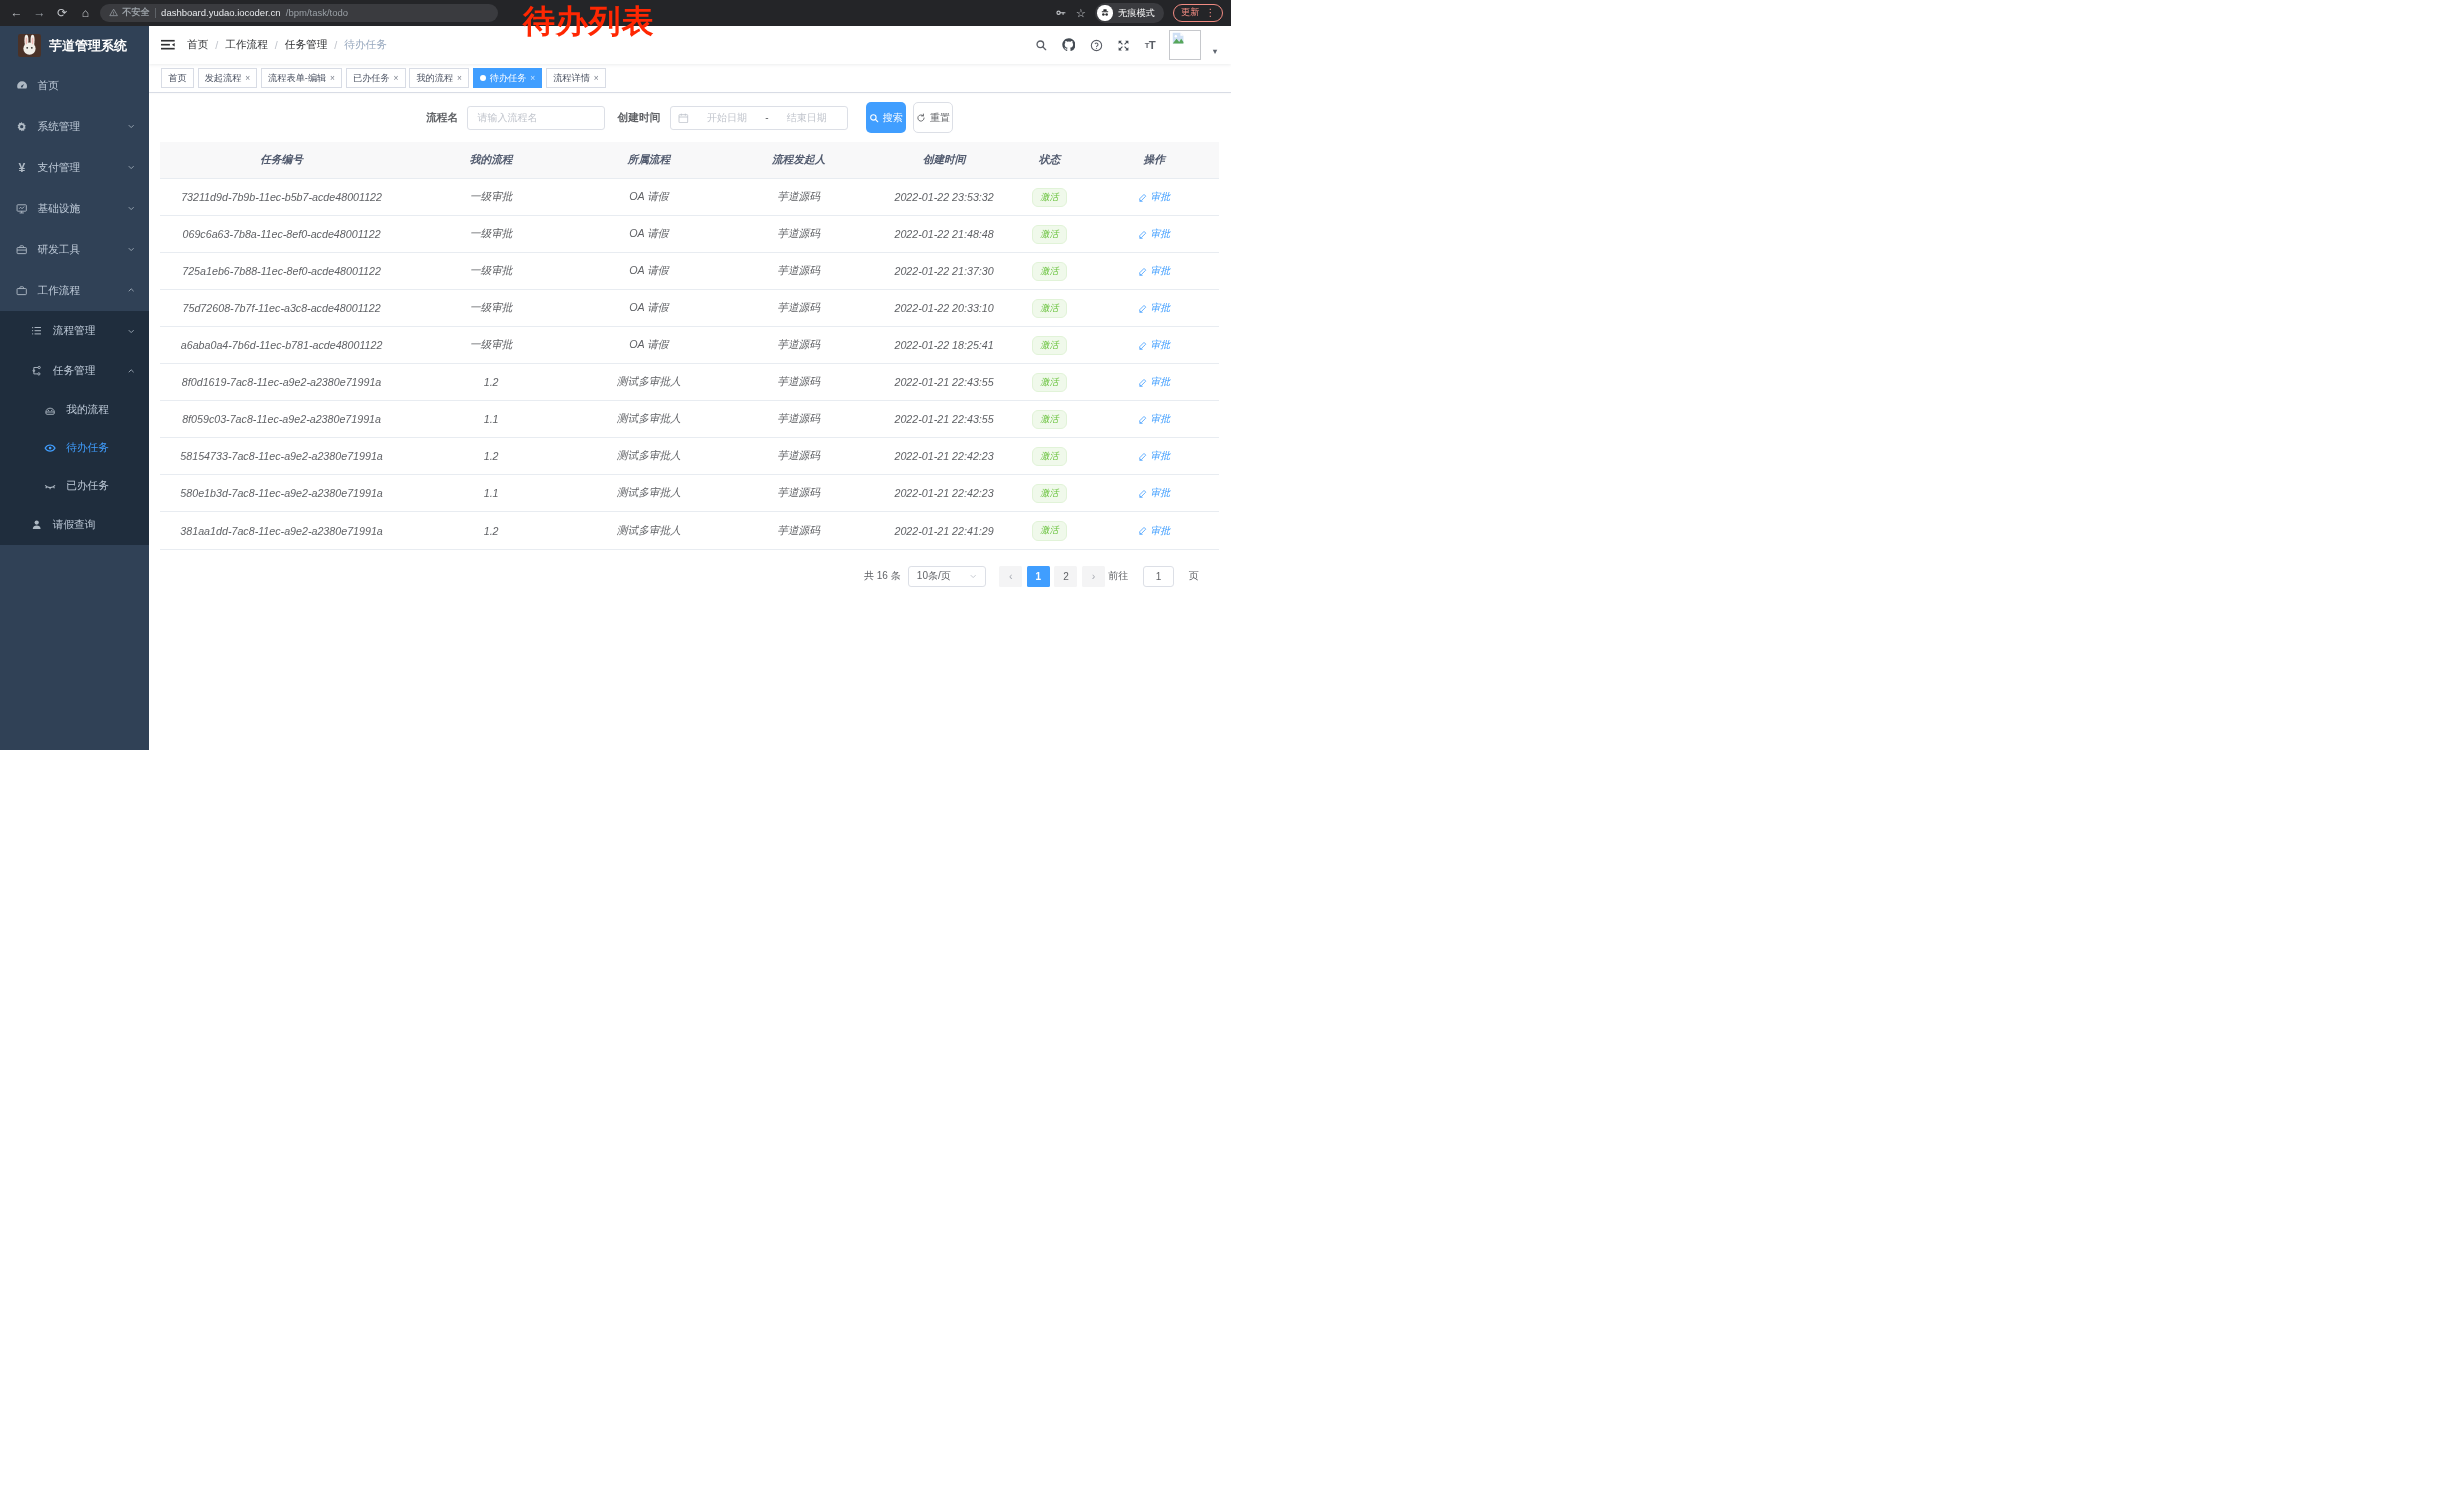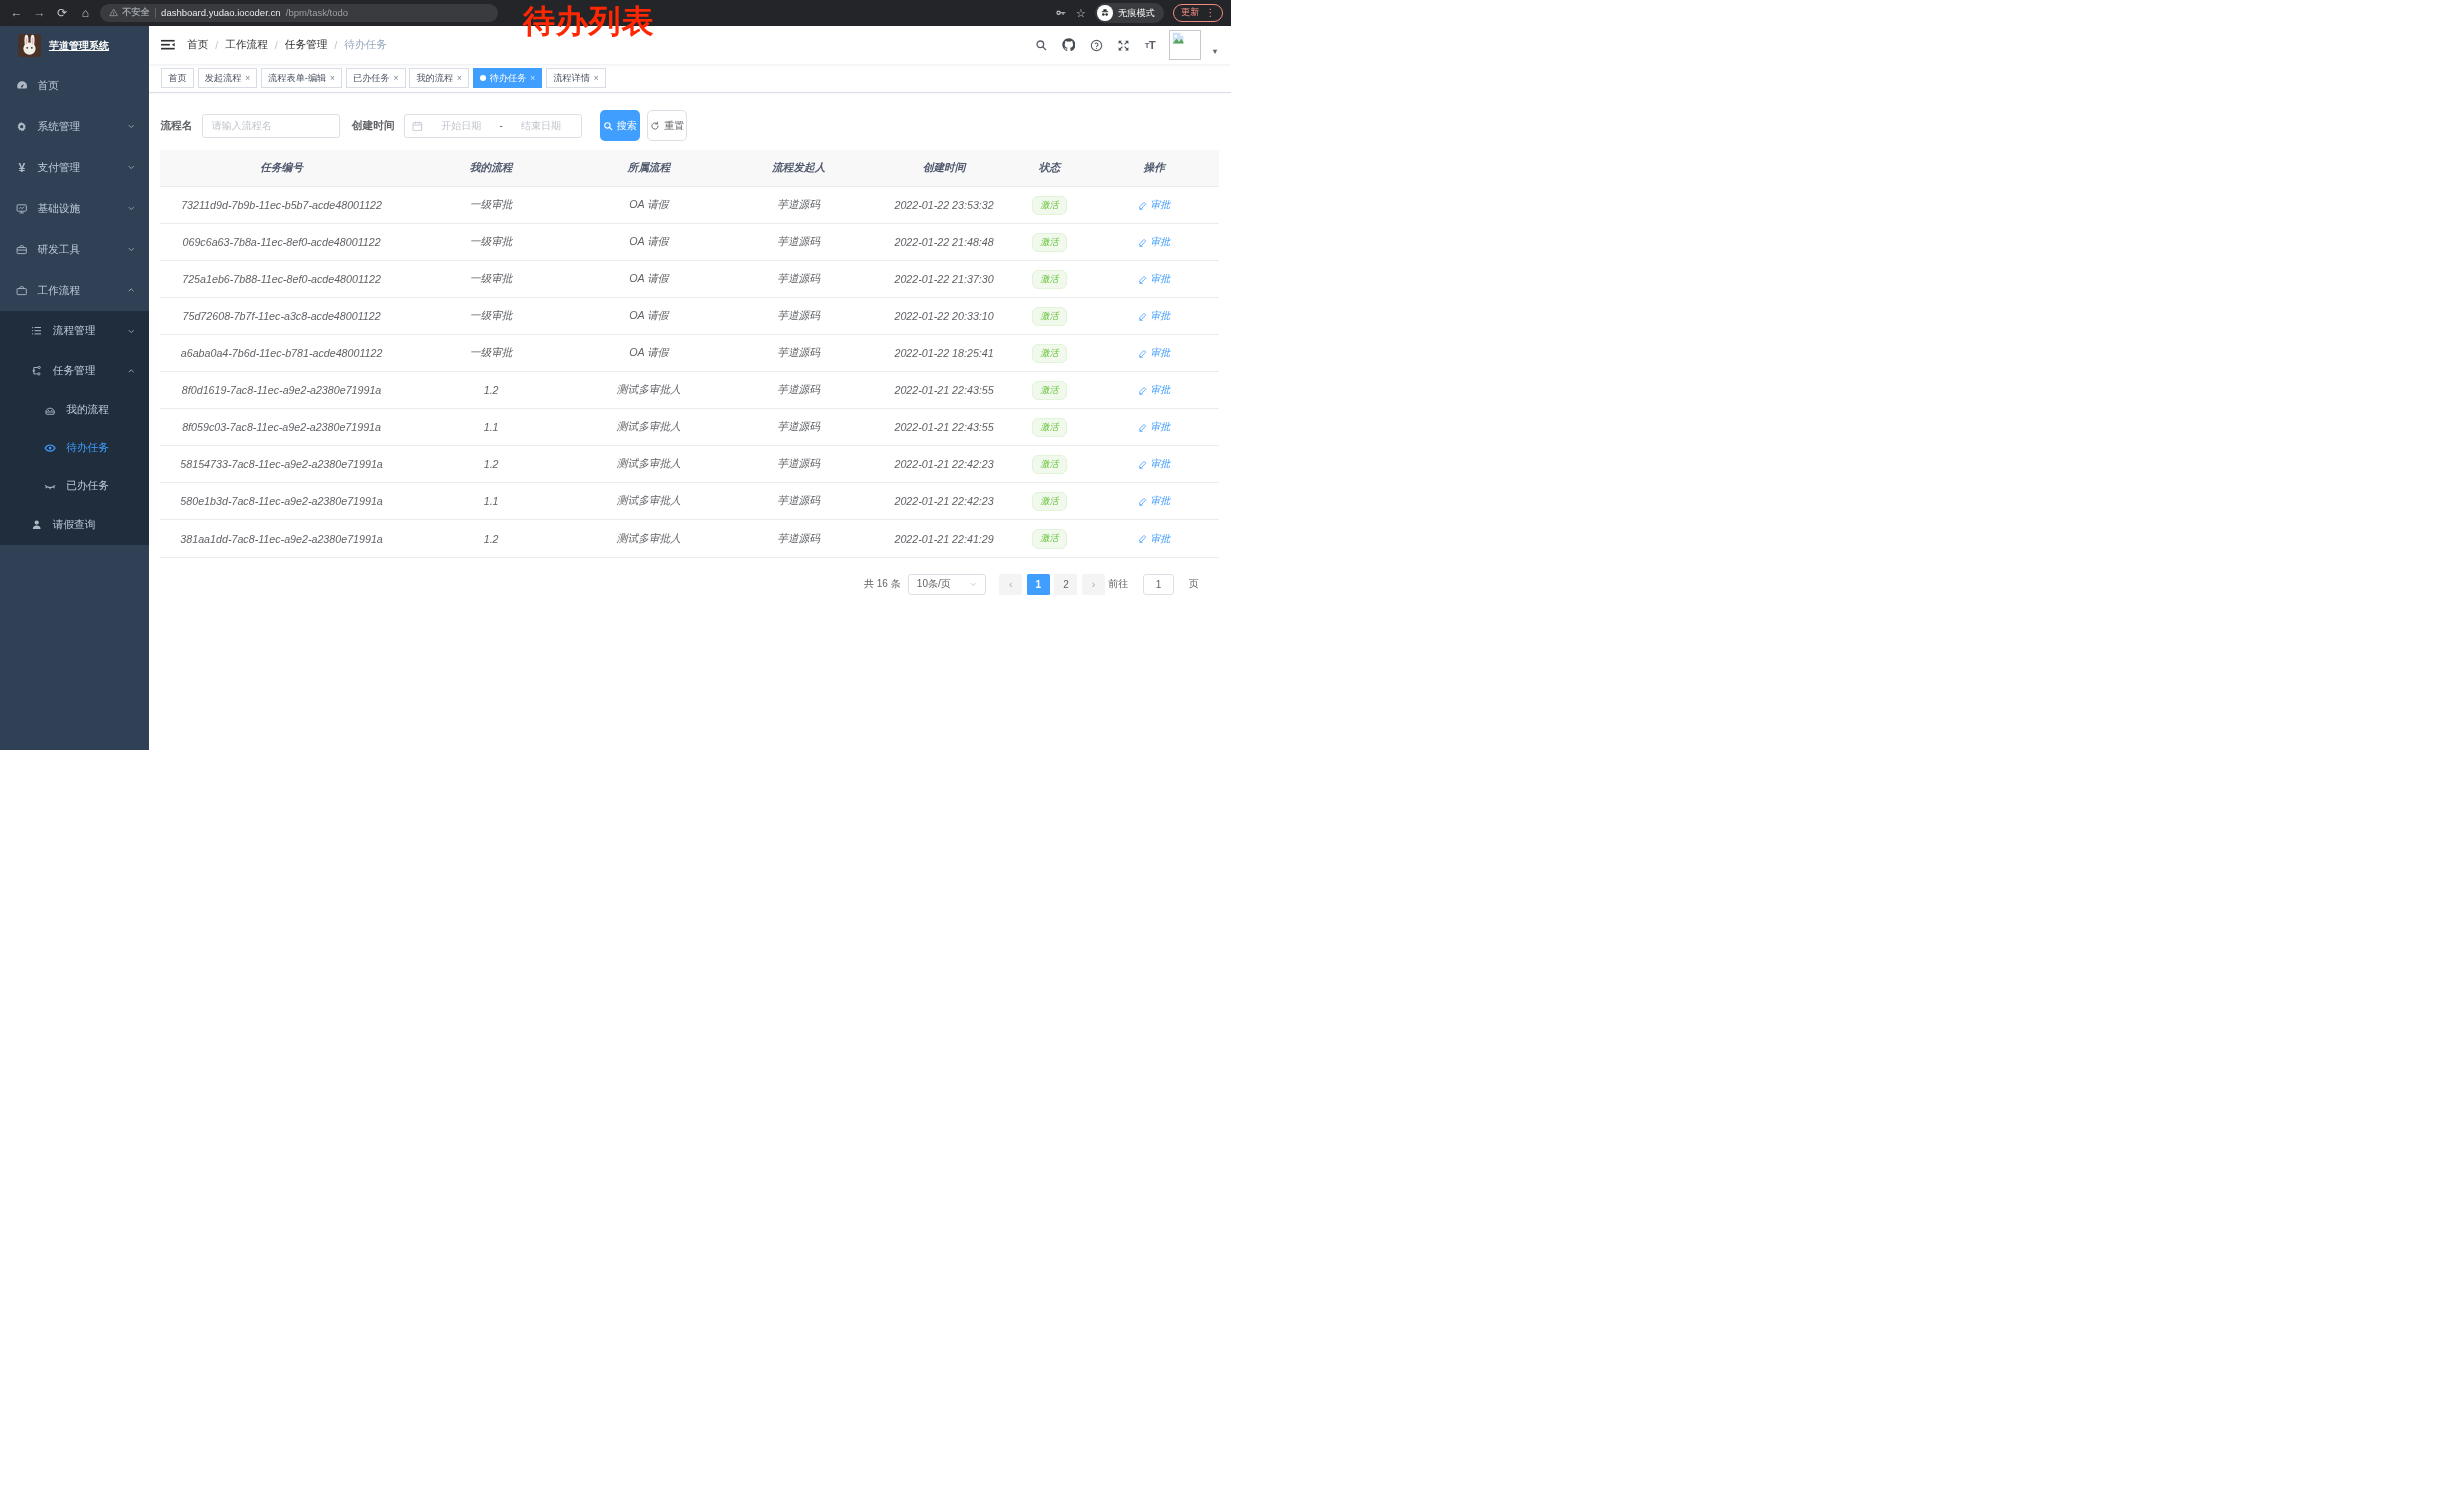--- a/index.html
+++ b/index.html
@@ -23,21 +23,21 @@
   .update-pill { height:18.3px; border:0.8px solid #f28b82; border-radius:10px; color:#f28b82; font-size:9.2px; display:flex; align-items:center; gap:6.1px; padding:0 6.9px; cursor:pointer; }
   .update-dots { font-size:10px; letter-spacing:0; }
 
   
   .annotation { position:absolute; left:523px; top:3.8px; font-size:32px; font-weight:700; color:#ff2702; z-index:9; letter-spacing:0.8px; line-height:1.1; }
 
   
   .sidebar { position:absolute; top:26px; left:0; bottom:0; width:149px; background:#304156; color:#bfcbd9; z-index:3; }
   .logo-row { height:39px; display:flex; align-items:center; padding-left:18.3px; gap:7.6px; cursor:pointer; }
   .logo-box { width:23px; height:23px; border-radius:2.3px; overflow:hidden; flex:0 0 auto; }
-  .logo-title { color:#fff; font-size:10px; font-weight:700;text-decoration:underline; }
+  .logo-title { color:#fff; font-size:13px; font-weight:700; }
   .menu-item { height:41px; display:flex; align-items:center; padding:0 13.7px 0 15.3px; font-size:10.7px; cursor:pointer; }
   .menu-item .mi-icon { width:13px; display:flex; justify-content:center; margin-right:9.2px; color:#aeb9c4; font-style:normal; }
   .menu-item .mi-label { flex:1; }
   .menu-item .chev { color:#97a3b0; display:flex; }
   .submenu { background:#1f2d3d; }
   .submenu .menu-item { height:40px; padding-left:30.5px; }
   .submenu .menu-item.lvl3 { height:38px; padding-left:44px; }
   .menu-item.active { color:#409eff; }
   .menu-item.active .mi-icon { color:#409eff; }
   .yen { font-size:12.2px; font-weight:700; }
@@ -58,21 +58,21 @@
   .avatar-caret { color:#5f6670; font-size:7.6px; margin-left:-4.6px; margin-top:13.7px; }
 
   .tags-bar { height:29px; background:#fff; border-bottom:0.8px solid #d8dce5; box-shadow:0 0.8px 2.3px 0 rgba(0,0,0,.04); display:flex; align-items:center; padding:0 12.2px; gap:3.8px; position:relative; z-index:1; }
   .tag { height:20px; border:0.8px solid #d8dce5; background:#fff; color:#495060; font-size:9.2px; padding:0 6.1px; display:inline-flex; align-items:center; gap:3.8px; cursor:pointer; white-space:nowrap; }
   .tag .dot { display:none; }
   .tag.active { background:#409eff; border-color:#409eff; color:#fff; }
   .tag.active .dot { display:inline-block; width:6.1px; height:6.1px; border-radius:50%; background:#fff; }
   .tag .tag-close { font-size:8.4px; opacity:.75; cursor:pointer; }
 
   .content { padding:10.7px 12.2px 0 11.4px; }
-  .filter-row { display:flex; align-items:center; height:24.4px; margin:10px 0 0; }
+  .filter-row { display:flex; align-items:center; height:24.4px; margin:2px 0 0;justify-content:center; }
   .f-label { font-size:10.7px; font-weight:700; color:#606266; margin-right:9.2px; white-space:nowrap; }
   .text-input { width:138px; height:24.4px; border:0.8px solid #dcdfe6; border-radius:3.1px; background:#fff; display:flex; align-items:center; padding:0 9.2px; font-size:10px; color:#c0c4cc; cursor:text; }
   .date-input { width:178px; height:24.4px; border:0.8px solid #dcdfe6; border-radius:3.1px; background:#fff; display:flex; align-items:center; padding:0 7.6px; gap:6.1px; font-size:10px; color:#c0c4cc; cursor:pointer; margin-right:18.3px; }
   .date-input .cal { color:#c0c4cc; display:flex; }
   .date-ph { flex:1; text-align:center; }
   .date-sep { color:#606266; }
   .gap16 { width:12.2px; }
   .btn { height:31px; border-radius:5px; font-size:10px; display:inline-flex; align-items:center; gap:3.8px; padding:0 2px; cursor:pointer; border:0.8px solid transparent; }
   .btn-primary { background:#409eff; color:#fff; }
   .btn-plain { background:#fff; border-color:#dcdfe6; color:#606266; margin-left:7.6px; }

